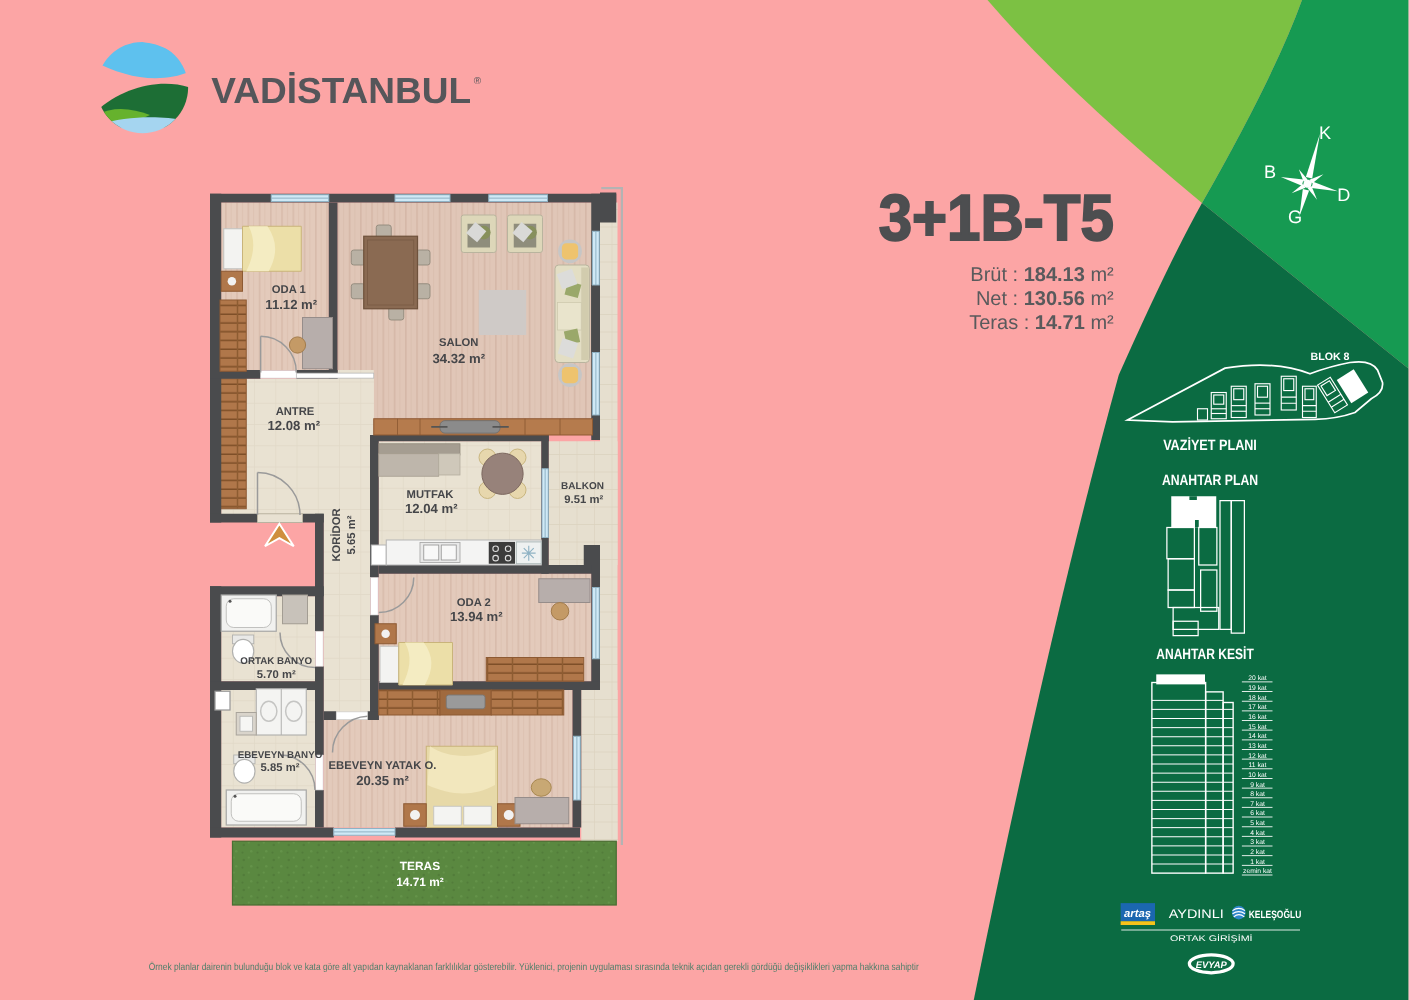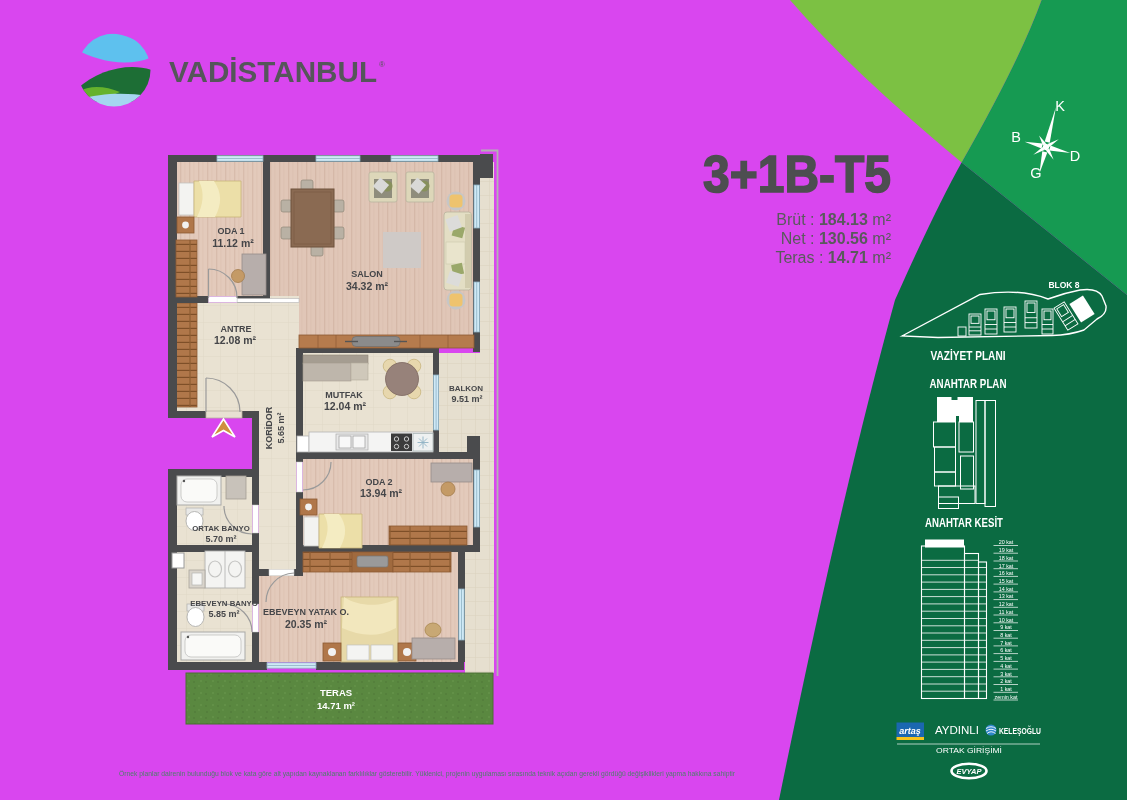--- a/index.html
+++ b/index.html
@@ -1,15 +1,15 @@
 <!DOCTYPE html>
 <html><head><meta charset="utf-8">
 <style>
 html,body{margin:0;padding:0;background:#ffffff;}
-.page{position:relative;width:1127px;height:800px;overflow:hidden;background:#d946ef;}
+.page{position:relative;width:1127px;height:800px;overflow:hidden;background:#fca5a5;}
 svg{display:block}
 </style></head>
 <body>
 <div class="page">
 <svg width="1127" height="800" viewBox="0 0 1127 800">
 <defs>
 <pattern id="wood" width="9" height="80" patternUnits="userSpaceOnUse">
   <rect width="9" height="80" fill="#e3cabb"></rect>
   <rect x="0" width="1.3" height="80" fill="#d8bcac"></rect>
   <rect x="4.5" y="0" width="0.8" height="80" fill="#ddc2b2"></rect>

